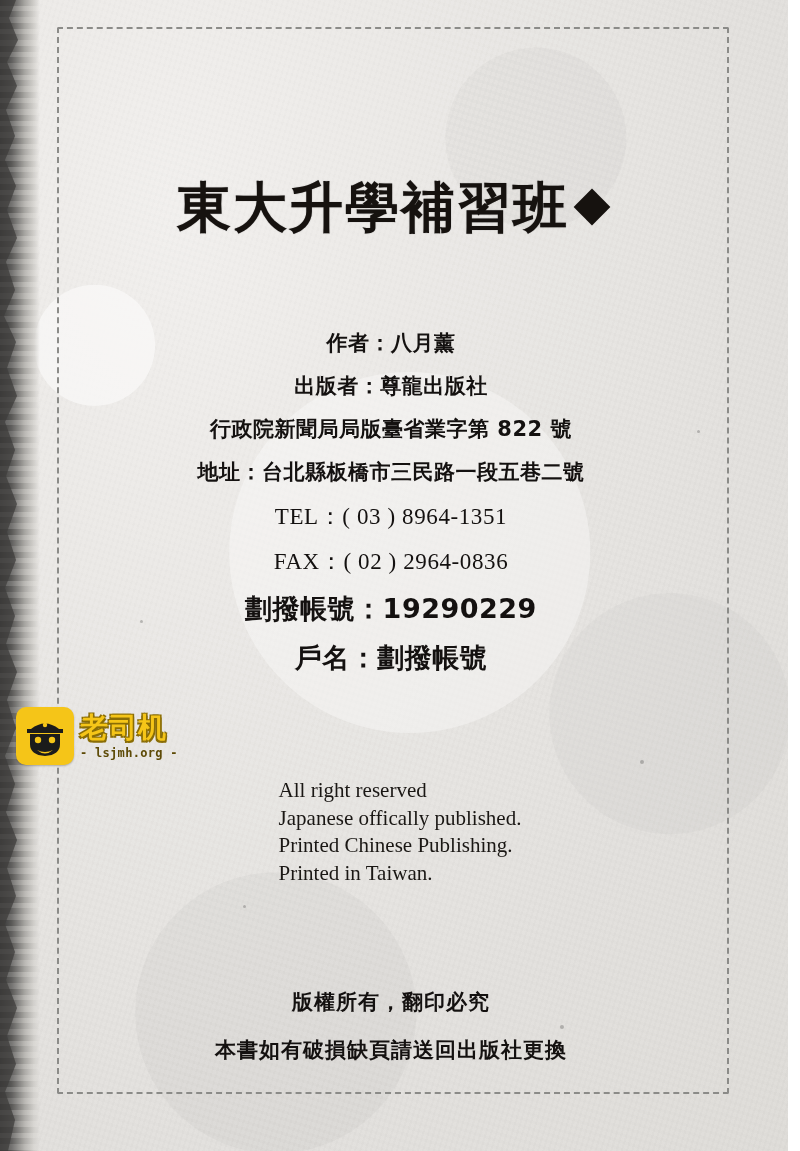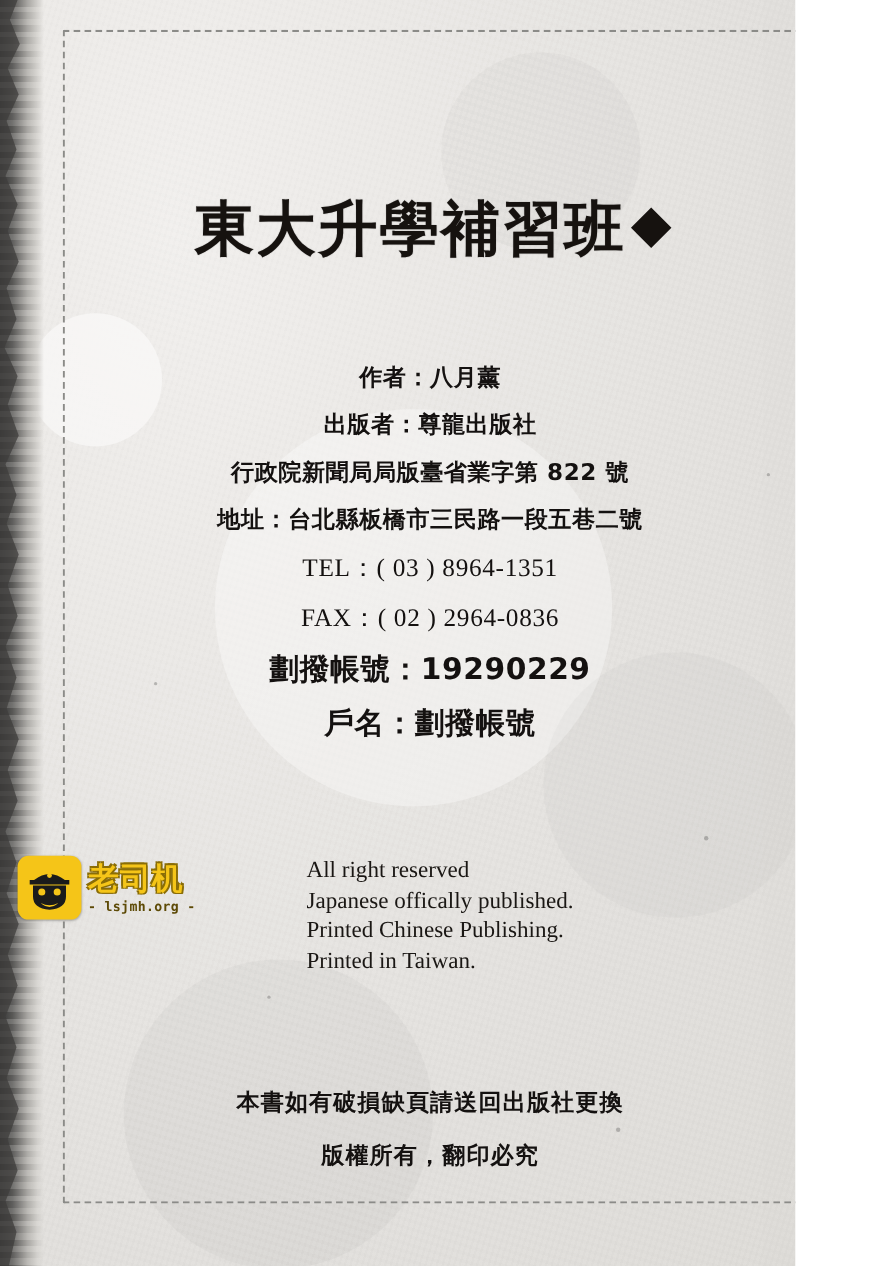--- a/index.html
+++ b/index.html
@@ -9,21 +9,21 @@
   }
   body {
     width: 800px;
     height: 1151px;
     overflow: hidden;
     font-family: "Liberation Sans", sans-serif;
   }
 
   #page {
     position: relative;
-    width: 723px;
+    width: 788px;
     height: 1151px;
     background:
       radial-gradient(ellipse at 22% 18%, #f2f0ee 0%, #e9e7e4 40%, #e2e0dd 70%, #dedcd8 100%);
     overflow: hidden;
   }
 
   
   #grain {
     position: absolute;
     inset: 0;
@@ -161,21 +161,21 @@
     font-weight: 700;
     font-size: 21px;
     margin-bottom: 20px;
     white-space: nowrap;
     letter-spacing: 1px;
   }
 
   
   #watermark {
     position: absolute;
-    left: 16px; top: 775px;
+    left: 16px; top: 704px;
     width: 170px; height: 64px;
     display: flex;
     align-items: center;
     gap: 6px;
   }
   #wm-badge {
     width: 58px; height: 58px;
     background: #f5c518;
     border-radius: 10px;
     position: relative;
@@ -251,22 +251,22 @@
     </div>
 
     <div id="rights">
       <div>All right reserved</div>
       <div>Japanese offically published.</div>
       <div>Printed Chinese Publishing.</div>
       <div>Printed in Taiwan.</div>
     </div>
 
     <div id="footer">
+      <div class="footer-line">版權所有，翻印必究</div>
       <div class="footer-line">本書如有破損缺頁請送回出版社更換</div>
-      <div class="footer-line">版權所有，翻印必究</div>
     </div>
 
   </div>
 
   <div id="watermark">
     <div id="wm-badge">
       <svg class="face" viewBox="0 0 42 40">
         <path d="M3 12 h36 v4 H3 z" fill="#1b1b1b"></path>
         <path d="M7 12 q14 -11 28 0 z" fill="#1b1b1b"></path>
         <circle cx="21" cy="8" r="2.2" fill="#f5c518"></circle>

